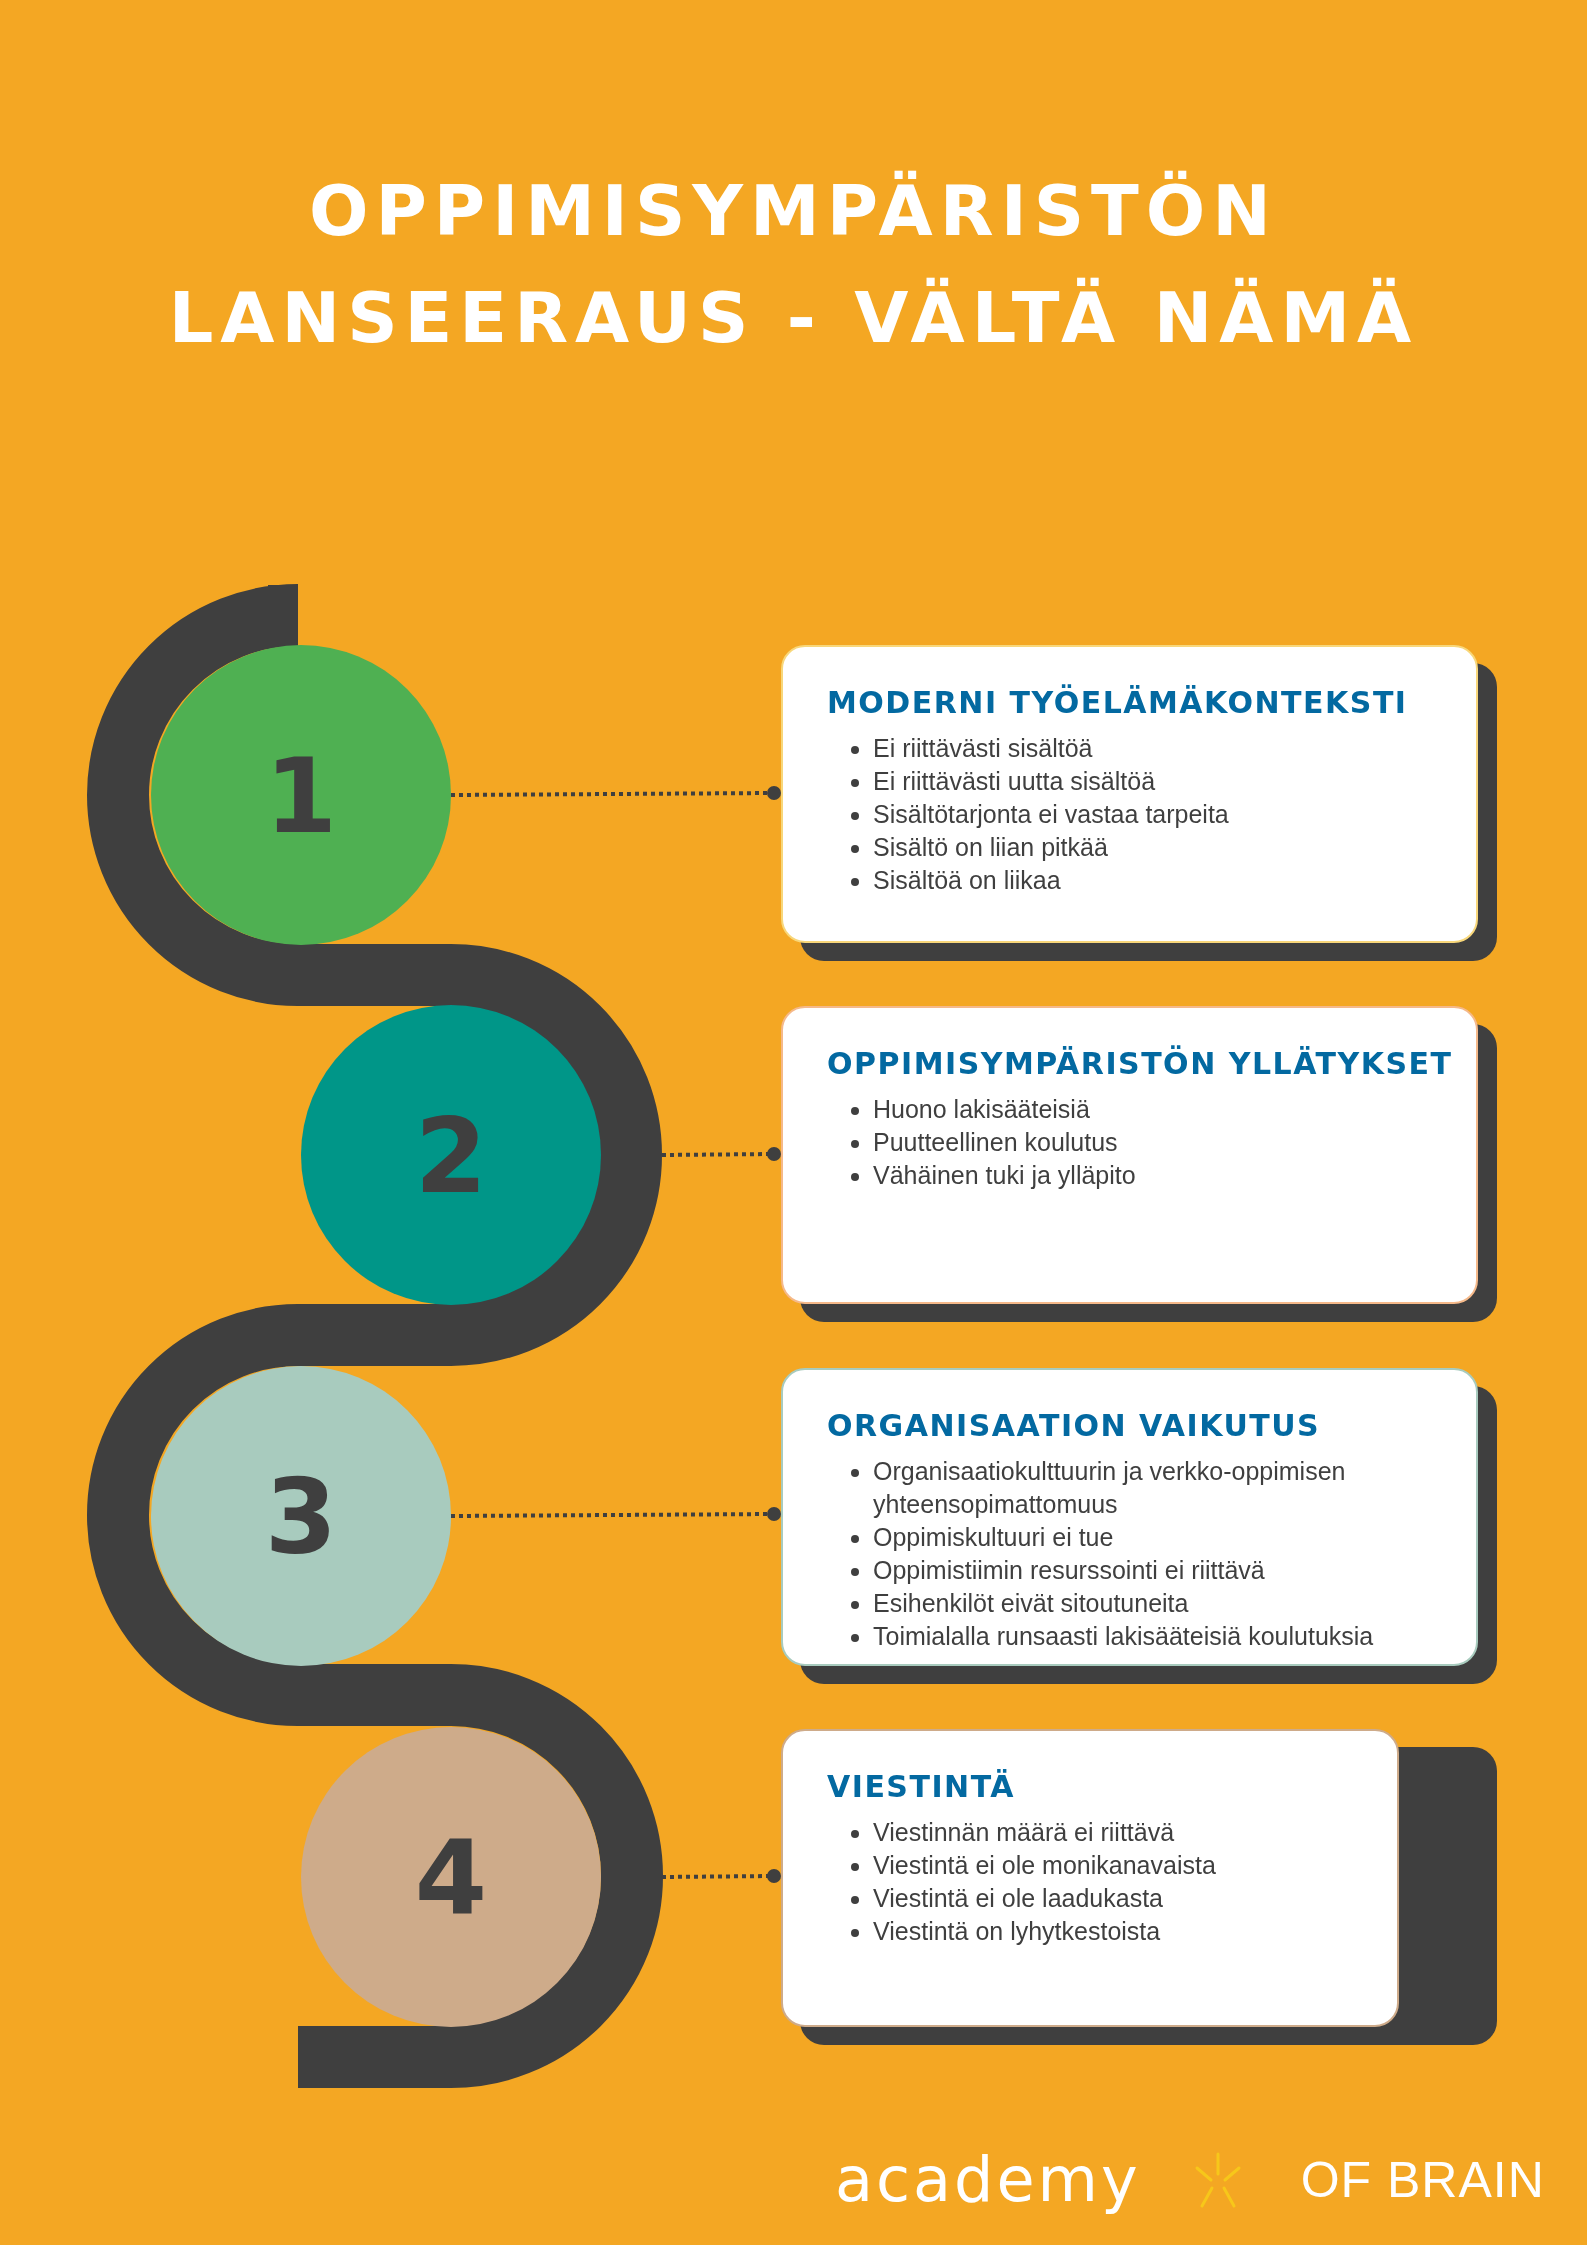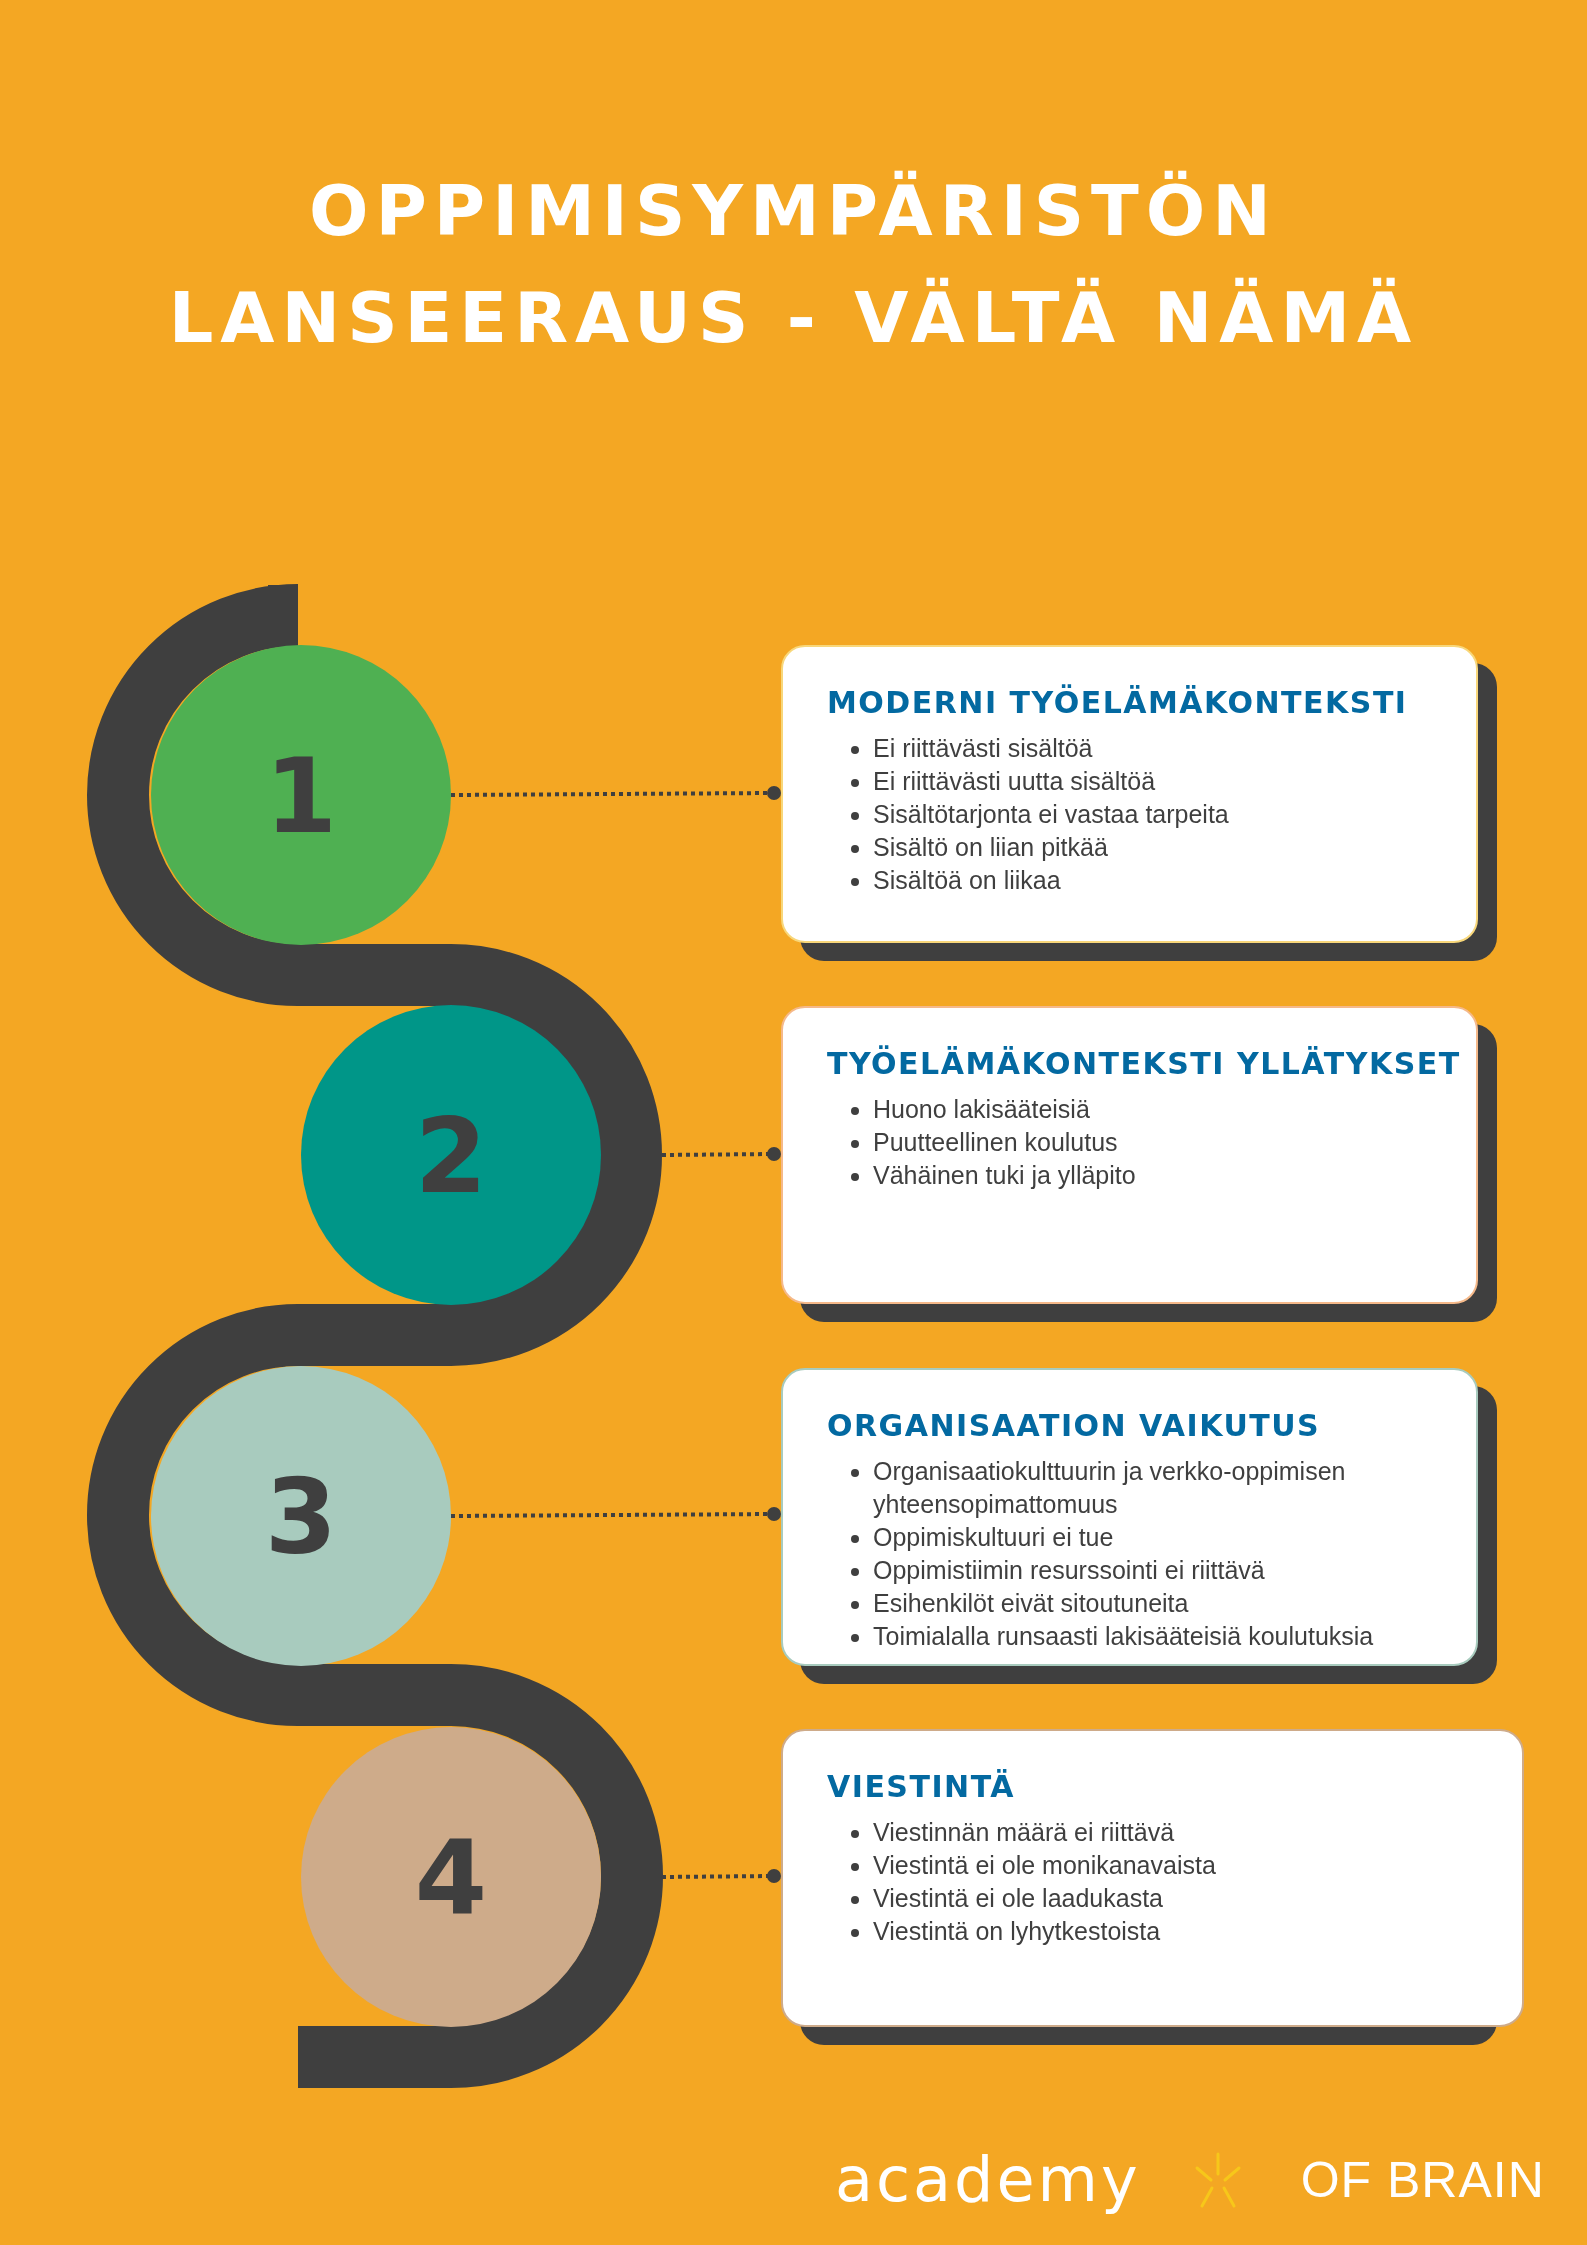--- a/index.html
+++ b/index.html
@@ -61,42 +61,42 @@
     <li>Ei riittävästi sisältöä</li>
     <li>Ei riittävästi uutta sisältöä</li>
     <li>Sisältötarjonta ei vastaa tarpeita</li>
     <li>Sisältö on liian pitkää</li>
     <li>Sisältöä on liikaa</li>
   </ul>
 </div>
 
 <div class="card-shadow" style="left:800px; top:1024px; width:697px; height:298px;"></div>
 <div class="card" style="left:781px; top:1006px; width:697px; height:298px; border:2px solid #F5B98A;">
-  <h2>TYÖELÄMÄKONTEKSTI YLLÄTYKSET</h2>
+  <h2>OPPIMISYMPÄRISTÖN YLLÄTYKSET</h2>
   <ul>
     <li>Huono lakisääteisiä</li>
     <li>Puutteellinen koulutus</li>
     <li>Vähäinen tuki ja ylläpito</li>
   </ul>
 </div>
 
 <div class="card-shadow" style="left:800px; top:1386px; width:697px; height:298px;"></div>
 <div class="card" style="left:781px; top:1368px; width:697px; height:298px; border:2px solid #A8CBBE;">
   <h2>ORGANISAATION VAIKUTUS</h2>
   <ul>
     <li>Organisaatiokulttuurin ja verkko-oppimisen yhteensopimattomuus</li>
     <li>Oppimiskultuuri ei tue</li>
     <li>Oppimistiimin resurssointi ei riittävä</li>
     <li>Esihenkilöt eivät sitoutuneita</li>
     <li>Toimialalla runsaasti lakisääteisiä koulutuksia</li>
   </ul>
 </div>
 
 <div class="card-shadow" style="left:800px; top:1747px; width:697px; height:298px;"></div>
-<div class="card" style="left:781px; top:1729px; width:743px; height:298px; border:2px solid #CEAB8A;">
+<div class="card" style="left:781px; top:1729px; width:618px; height:298px; border:2px solid #CEAB8A;">
   <h2>VIESTINTÄ</h2>
   <ul>
     <li>Viestinnän määrä ei riittävä</li>
     <li>Viestintä ei ole monikanavaista</li>
     <li>Viestintä ei ole laadukasta</li>
     <li>Viestintä on lyhytkestoista</li>
   </ul>
 </div>
 
 <div class="logo">

